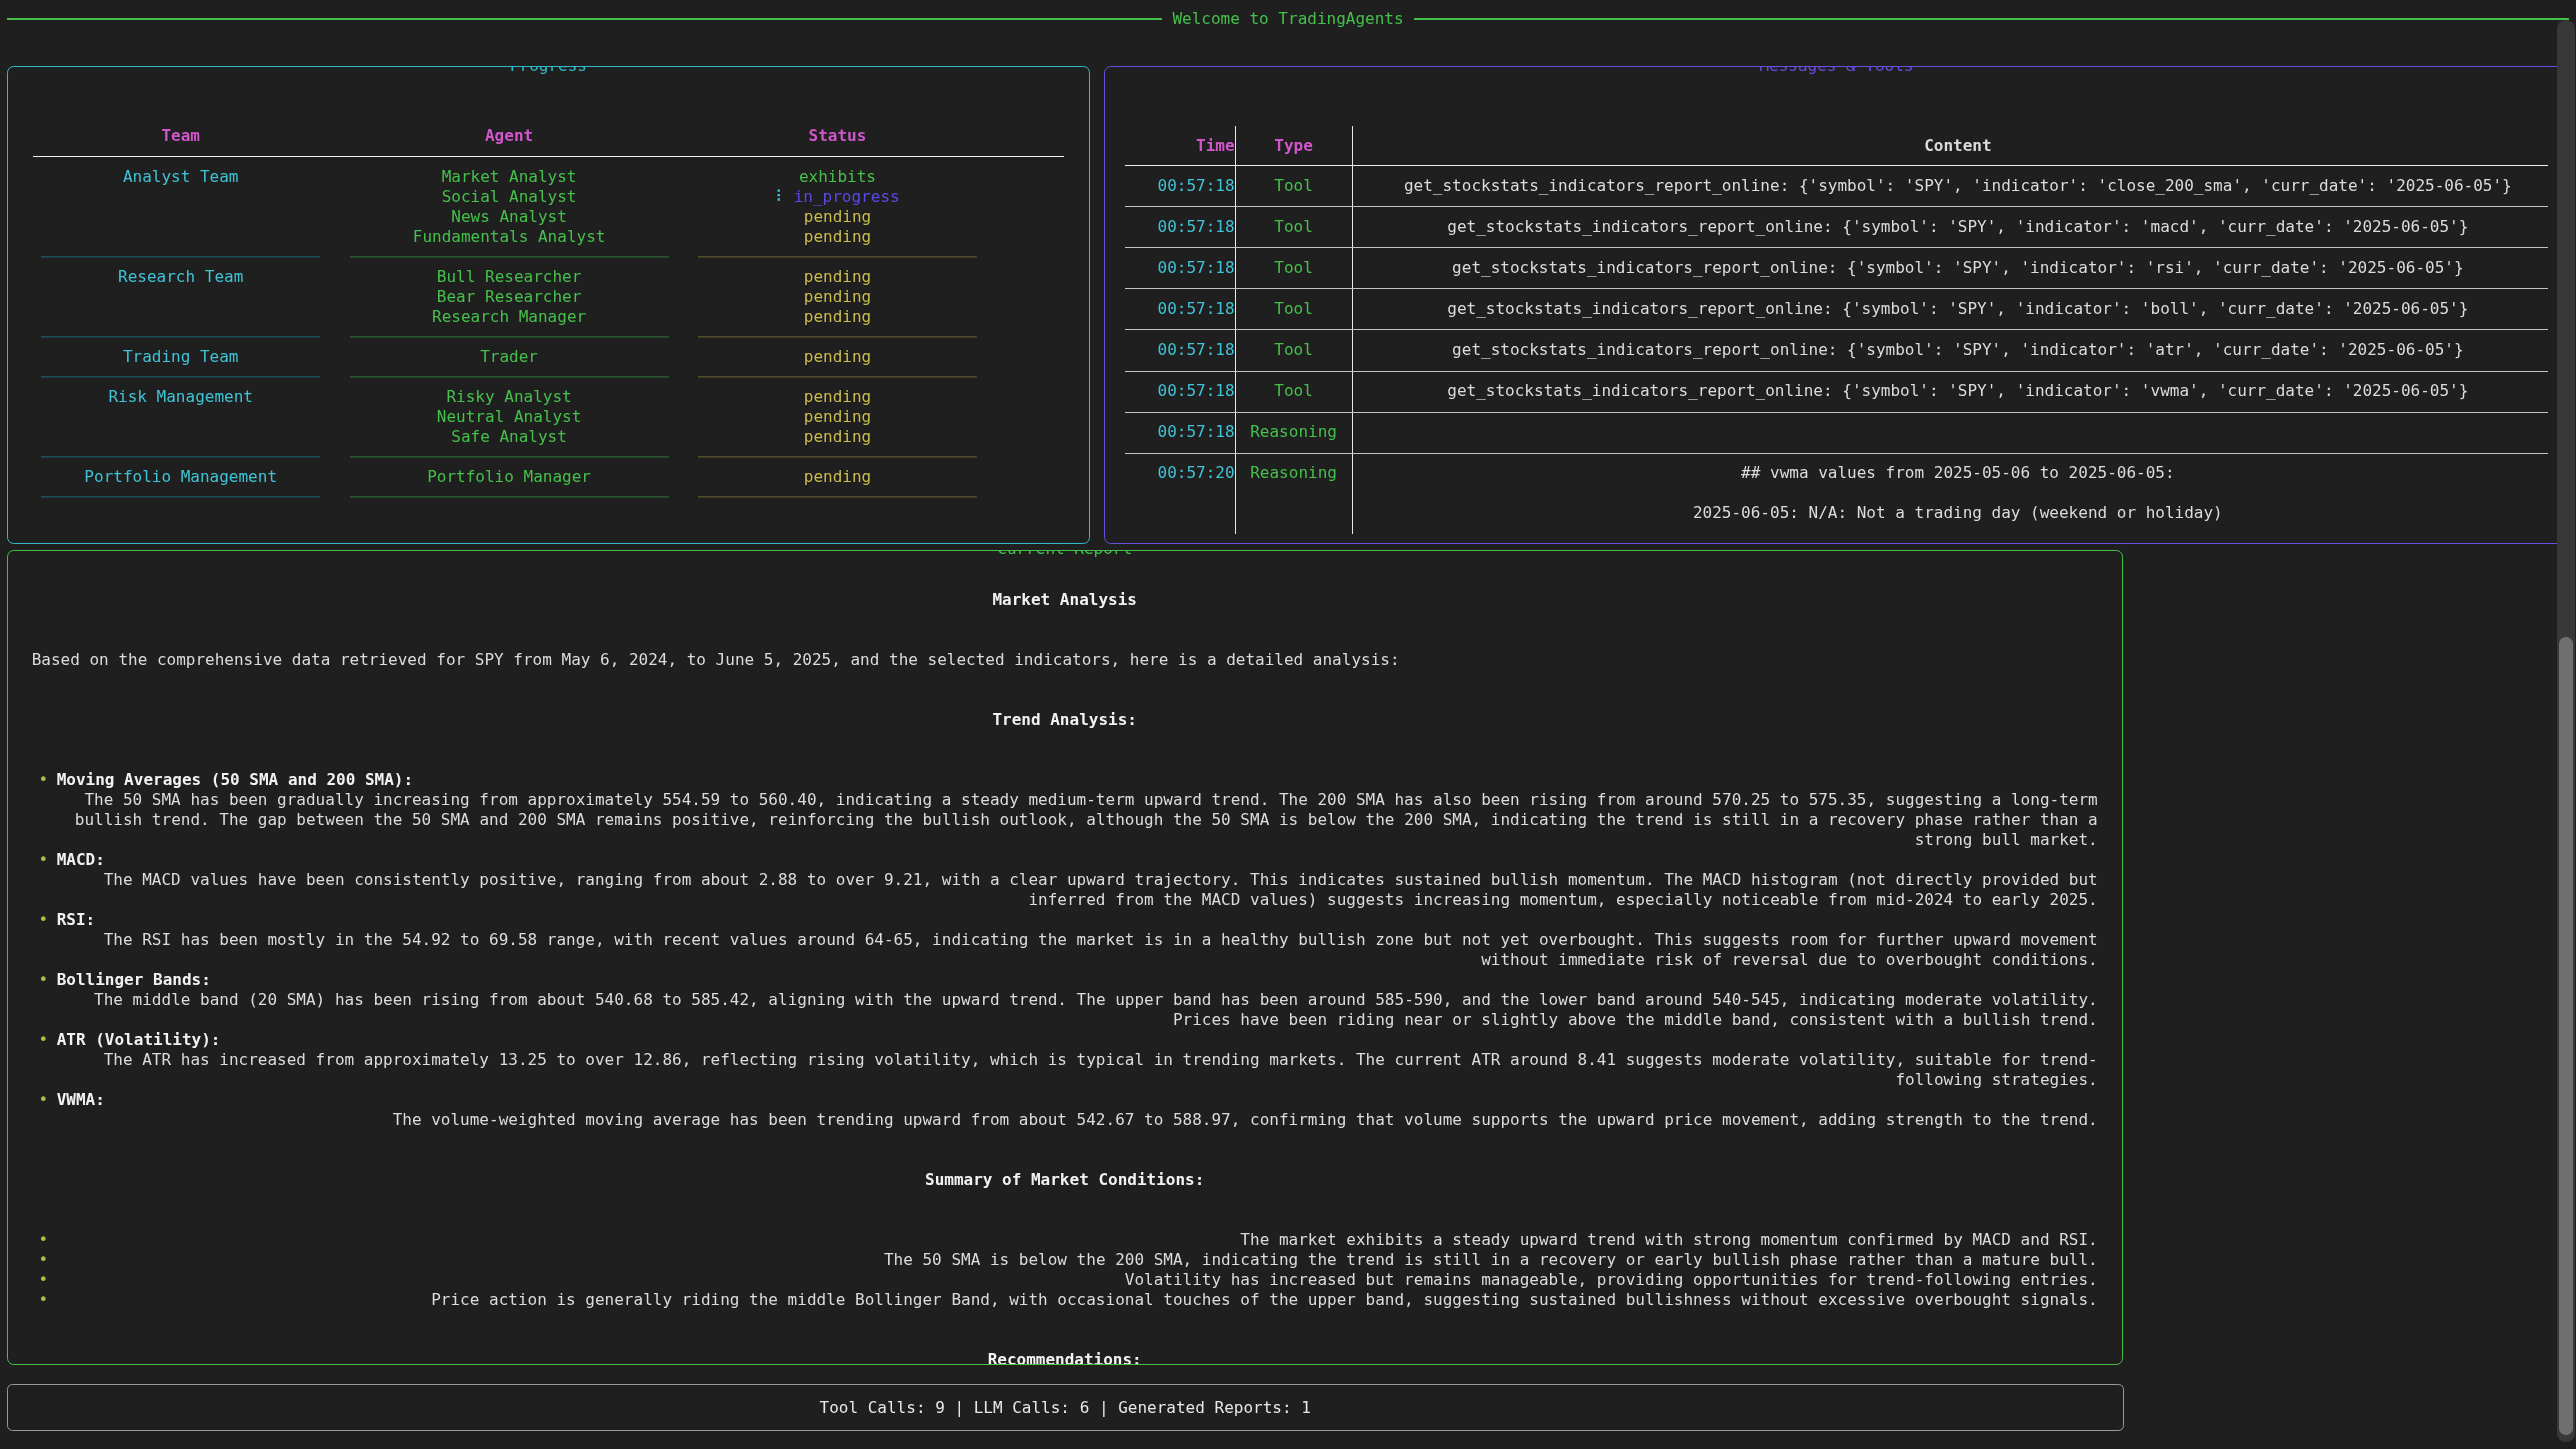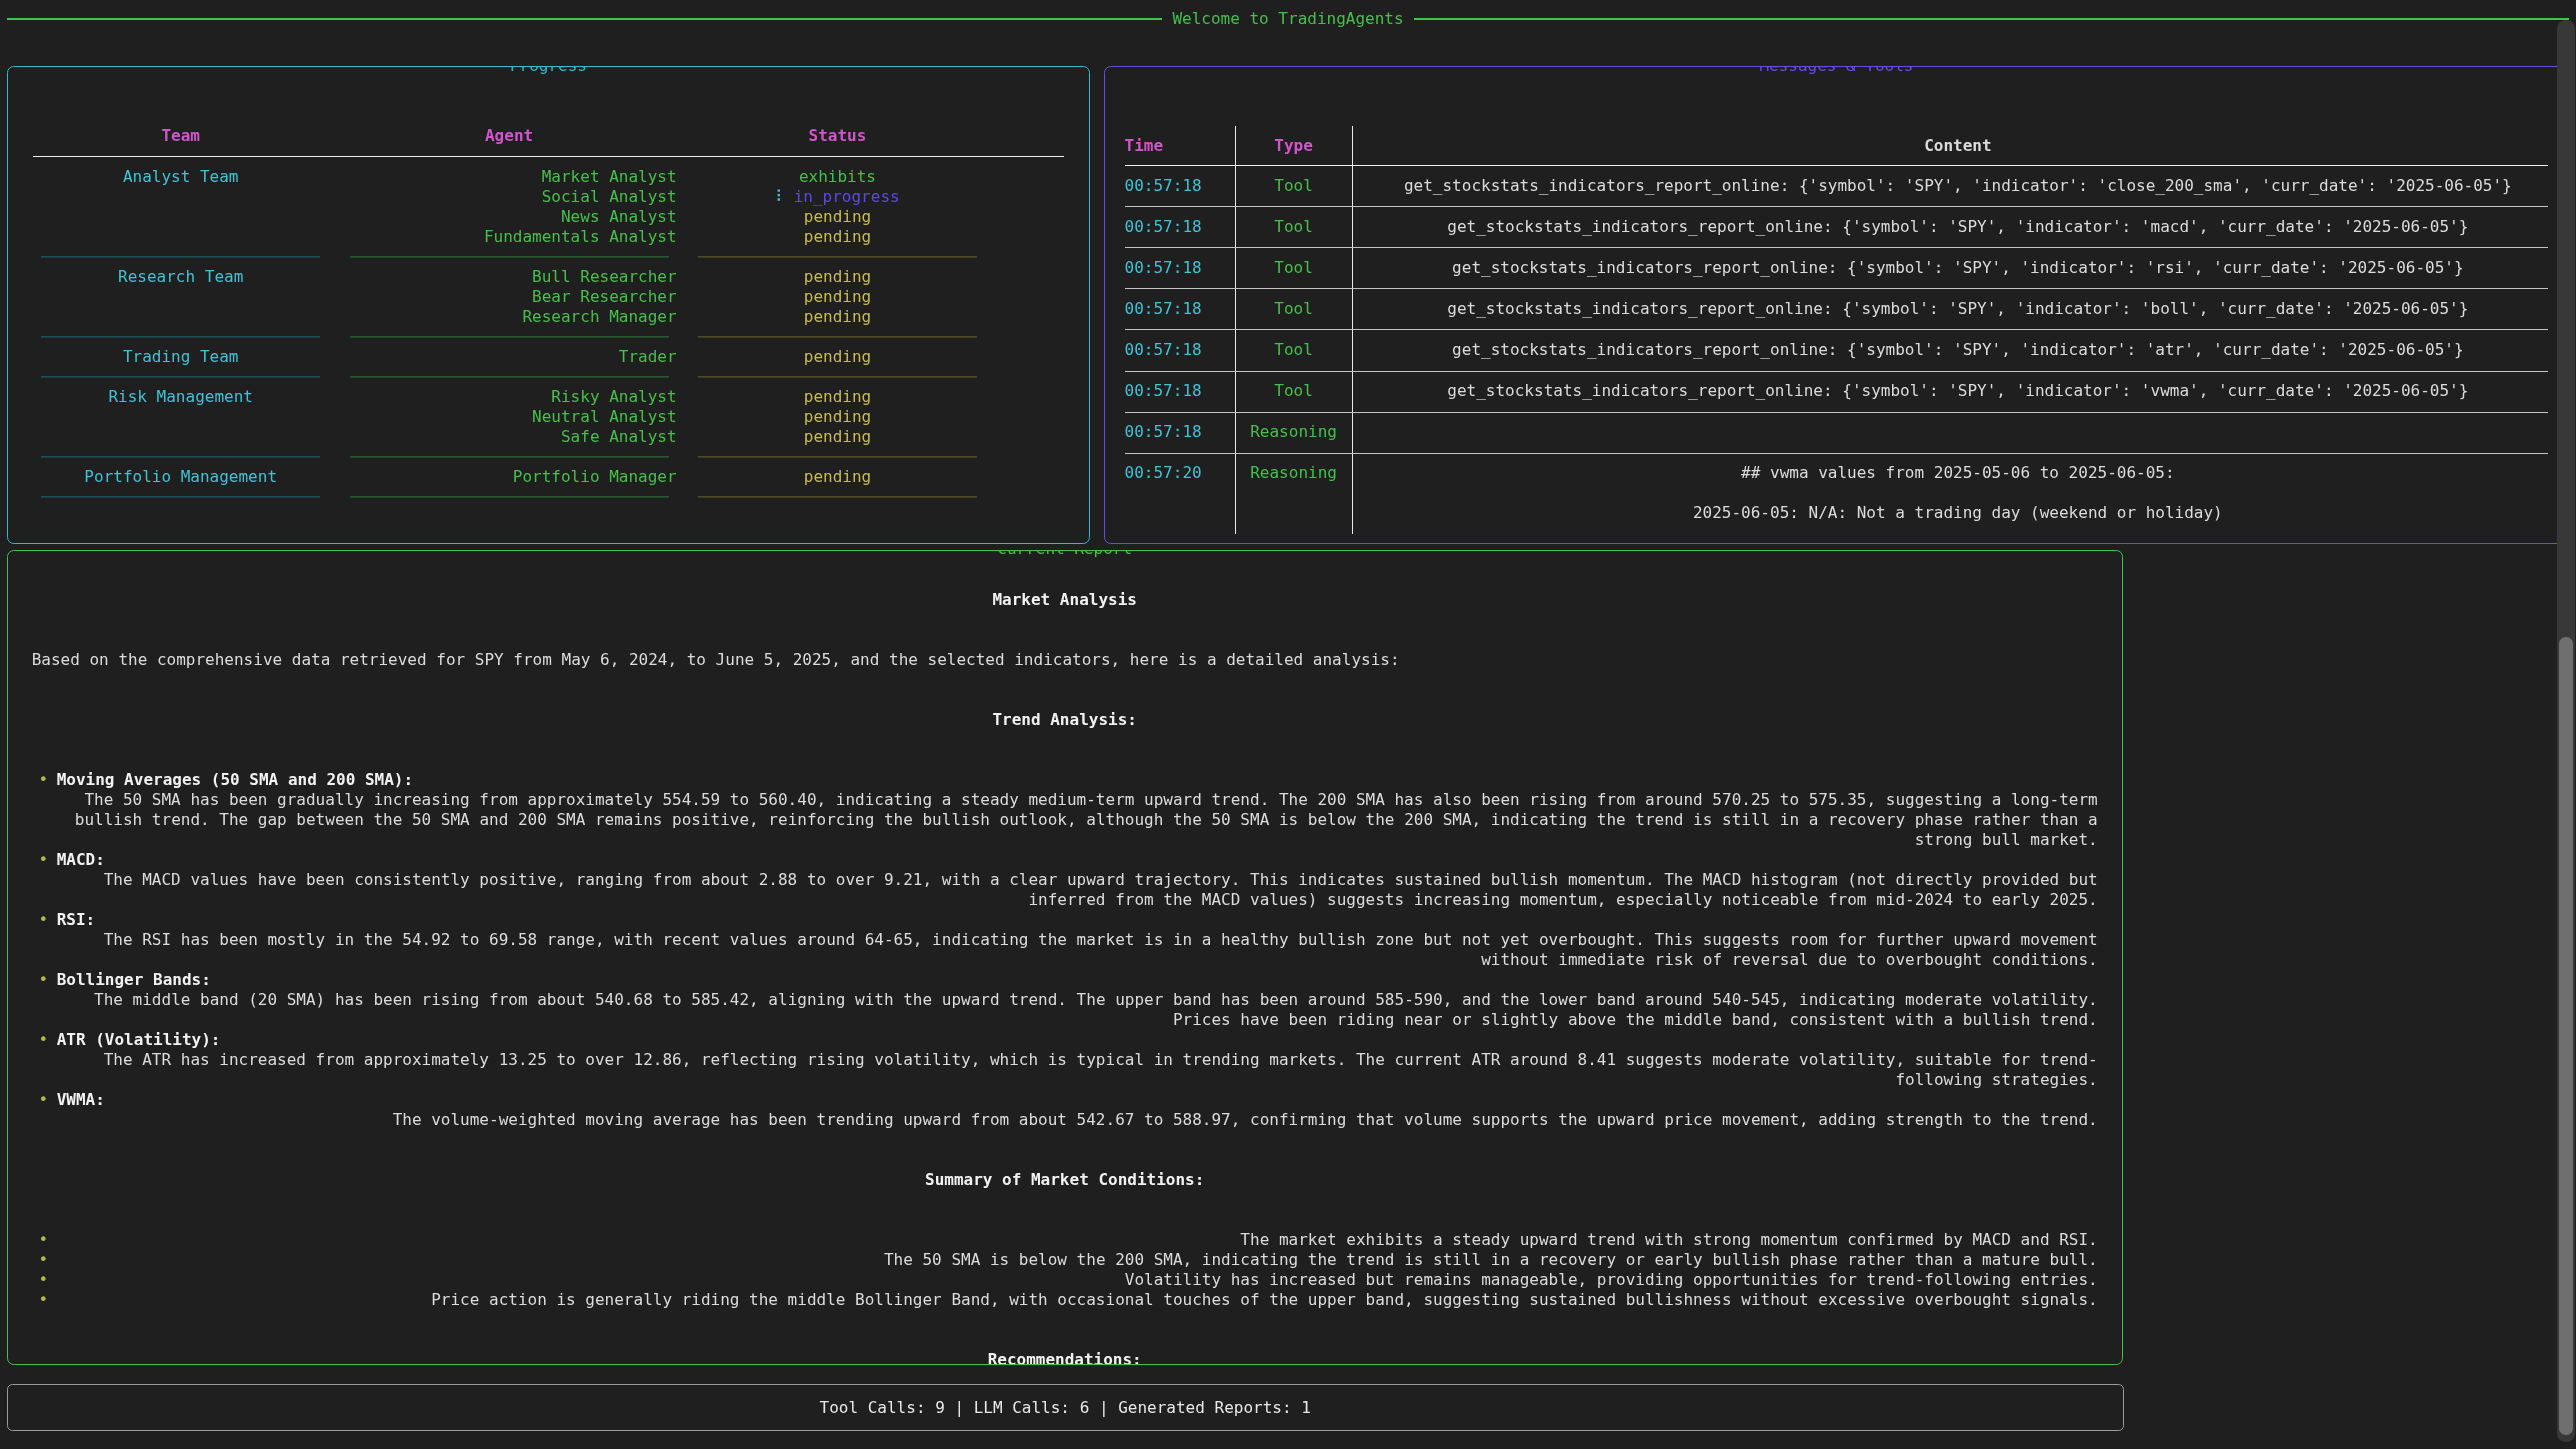--- a/index.html
+++ b/index.html
@@ -28,38 +28,38 @@
 
   
   .ptable{padding:0 25.5px;}
   .prow,.pgroup,.psep{display:grid;grid-template-columns:295px 335px 295px;column-gap:13.4px;}
   .phead{padding-top:59px;}
   .phead .pcell{height:20px;line-height:20px;text-align:center;color:var(--magenta);font-weight:700;}
   .phead-rule{border-top:1.3px solid #efefef;margin-top:9.4px;}
   #progress-body{padding-top:10px;}
   .pline{height:20px;line-height:20px;text-align:center;white-space:nowrap;}
   .team-name{color:var(--cyan2);}
-  .agent-name{color:var(--green);text-align:right;}
+  .agent-name{color:var(--green);}
   .status-pending{color:var(--yellow);}
   .status-completed{color:var(--green);}
   .status-in_progress{color:var(--blue);}
   .spinner{color:var(--cyan2);margin-right:6.7px;}
   .psep{height:20px;}
   .psep span{display:block;border-top:1.3px solid;transform:translateY(9.4px);margin:0 8px;}
   .sep-team{border-color:var(--dimcyan)!important;}
   .sep-agent{border-color:var(--dimgreen)!important;}
   .sep-status{border-color:var(--dimyellow)!important;}
 
   
   .mtable{padding:0 20px;}
   .mrow{display:grid;grid-template-columns:111px 117px 1fr;border-bottom:1.3px solid var(--rowline);}
   .mhead{padding-top:59px;border-bottom:1.3px solid #efefef;}
   .mcell{padding:9.4px 0 10.7px;line-height:20px;text-align:center;}
   .mhead .mcell{color:var(--magenta);font-weight:700;padding-bottom:9.4px;}
-  .mcell.time{text-align:left;color:var(--cyan2);border-right:1.3px solid var(--vline);}
+  .mcell.time{text-align:right;color:var(--cyan2);border-right:1.3px solid var(--vline);}
   .mcell.type{text-align:center;color:var(--green);border-right:1.3px solid var(--vline);}
   .mhead .mcell.time,.mhead .mcell.type{color:var(--magenta);}
   .mcell.content{padding-left:14.8px;color:var(--text);white-space:pre-line;}
   #messages-body .mrow:last-child{border-bottom:none;}
 
   
   .report-panel{border-color:var(--green);width:2116px;height:815px;margin-top:5.4px;overflow:hidden;}
   .report-content{padding:39px 24px 0;line-height:20px;}
   .report-heading{text-align:center;font-weight:700;color:var(--white);margin:40px 0;}
   .report-heading:first-child{margin-top:0;}

